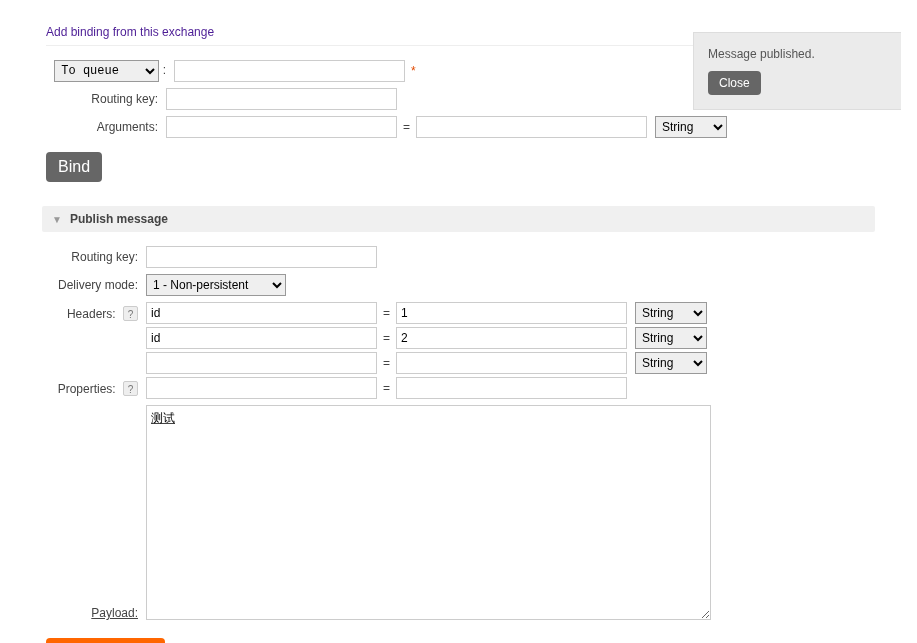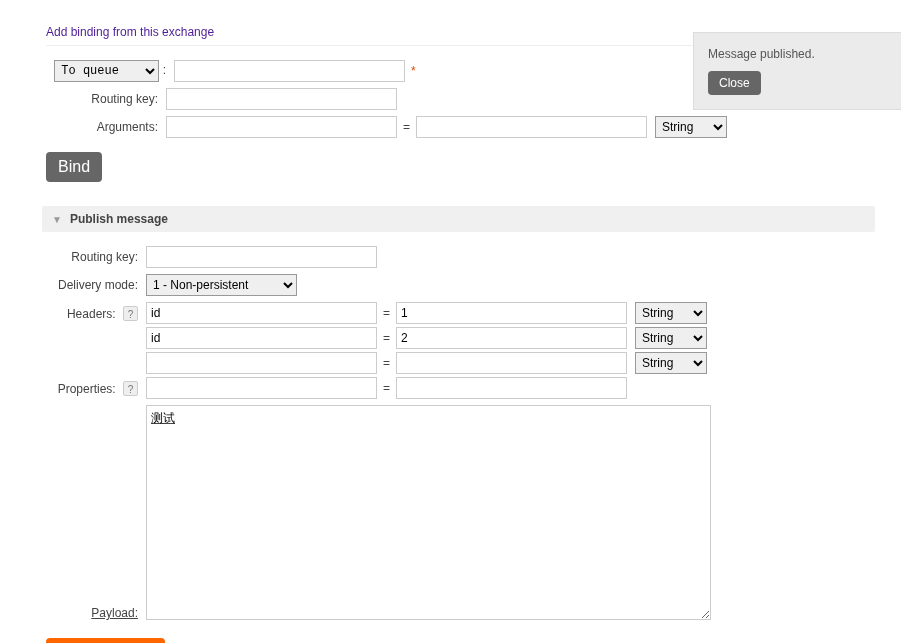--- a/index.html
+++ b/index.html
@@ -192,21 +192,21 @@
     <span>Publish message</span>
   </div>
 
   <div class="form-row">
     <div class="label-cell-narrow">Routing key:</div>
     <input type="text" class="input-med" value="" style="">
   </div>
 
   <div class="form-row">
     <div class="label-cell-narrow">Delivery mode:</div>
-    <select style="width:151px;">
+    <select style="width:140px;">
       <option>1 - Non-persistent</option>
     </select>
   </div>
 
   
   <div class="form-row row-headers">
     <div class="label-cell-narrow">
       <span>Headers:</span>
       <span class="help-icon">?</span>
     </div>

